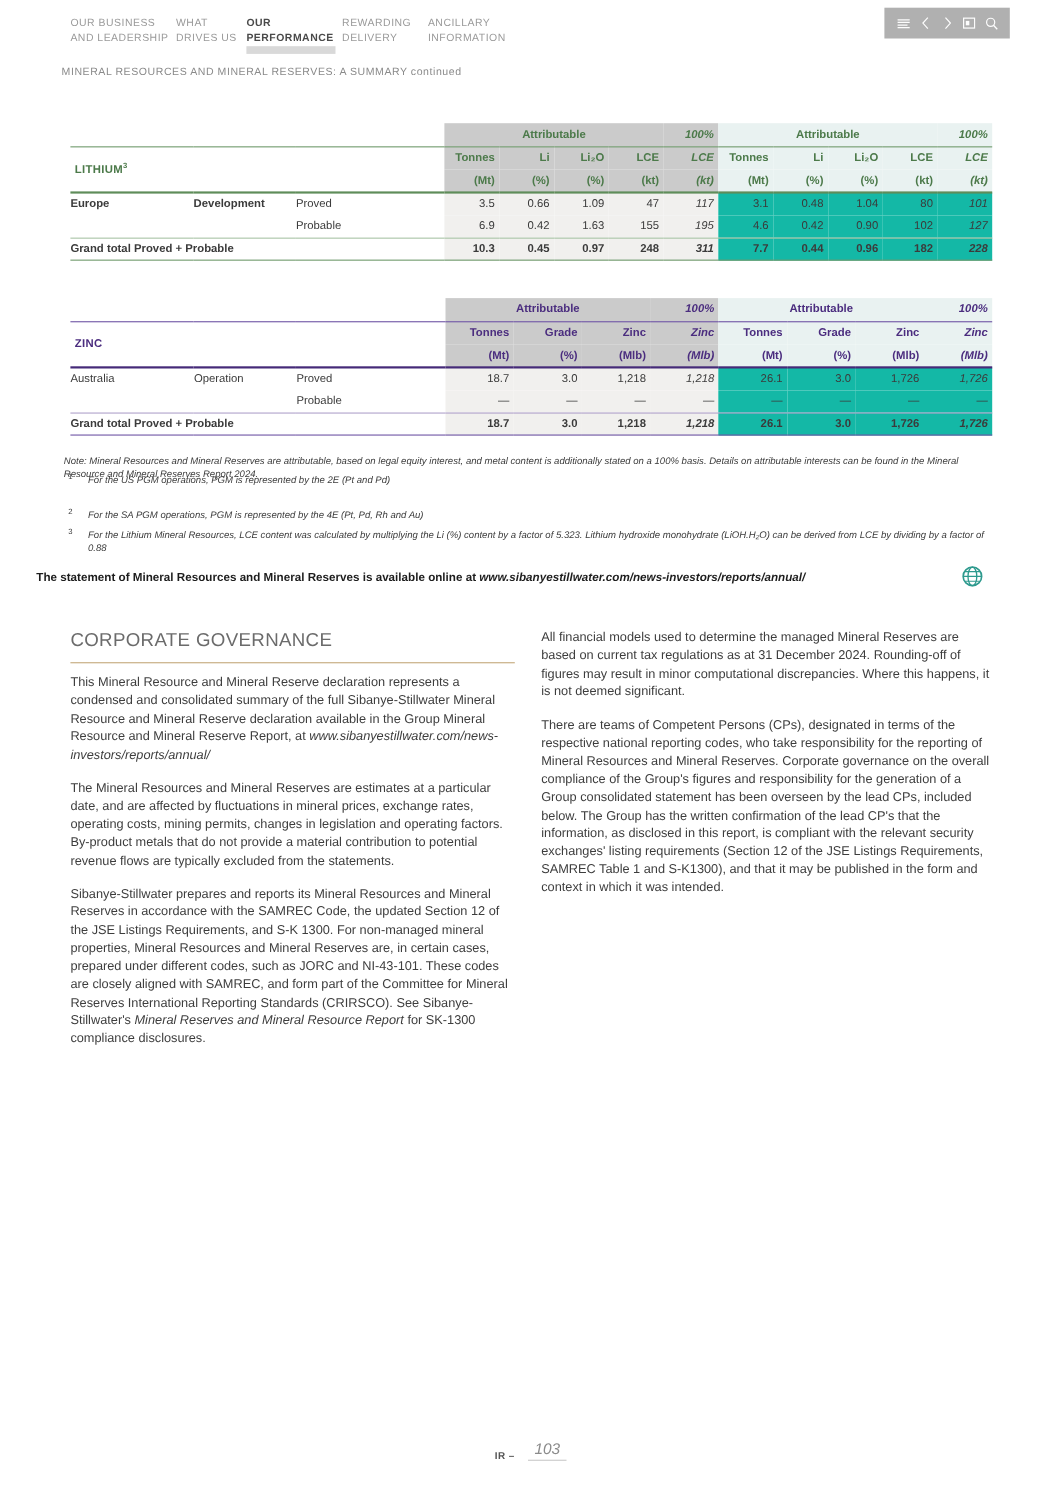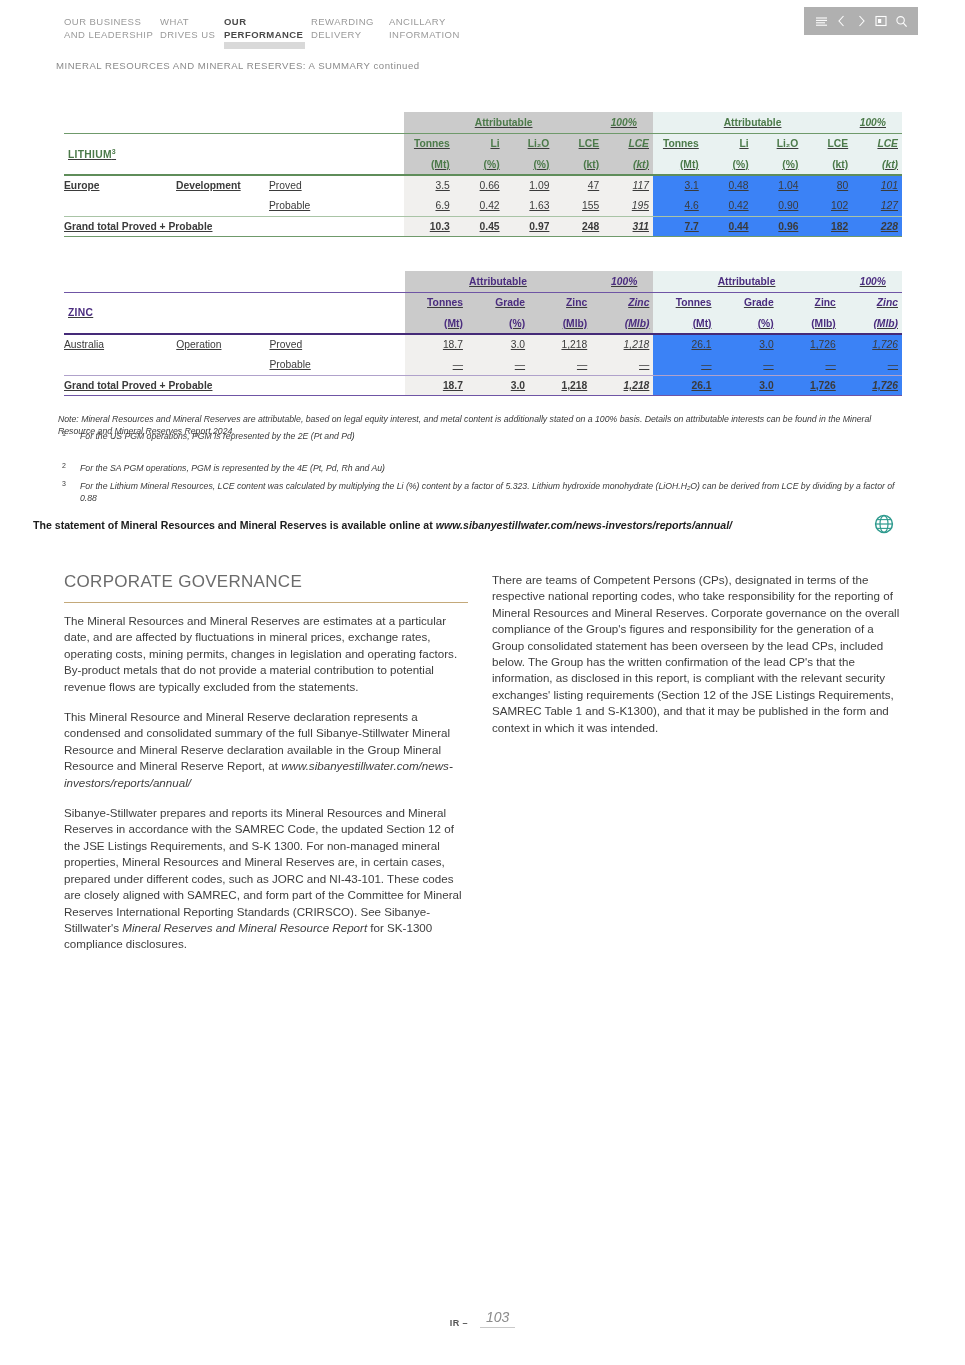--- a/index.html
+++ b/index.html
@@ -74,40 +74,39 @@
     color: #8a8a8a;
   }
 
   
   .tbl {
     position: absolute;
     left: 64px;
     width: 838px;
     border-collapse: collapse;
     font-size: 10.3px;
-    text-decoration: underline;
   }
   .tbl td, .tbl th { padding: 0; }
   .tbl .lbl { text-align: left; }
   .tbl .num { text-align: right; margin-left: 24px; }
 
   
   col.c-region { width: 112px; }
   col.c-type   { width: 93px; }
   col.c-cat    { width: 135px; }
   col.c-d      { width: 49.8px; }
 
   .grp-head td {
     height: 21px;
     vertical-align: middle;
     font-weight: bold;
     font-size: 10.3px;
   }
   .grp-head .attr { text-align: center; }
-  .grp-head .hundred { text-align: right; font-style: italic; padding-right: 16px; font-weight: bold;}
+  .grp-head .hundred { text-align: right; font-style: italic; padding-right: 4px; font-weight: bold;}
 
   .col-head td {
     height: 21px;
     vertical-align: middle;
     font-weight: bold;
     text-align: right;
     padding-right: 4px;
     font-size: 10.3px;
   }
   .col-head.units td { font-weight: bold; }
@@ -131,21 +130,21 @@
   .drow td.num { text-align: right; }
   .drow td.it { font-style: italic; }
   .drow .b { font-weight: bold; }
   .total td { font-weight: bold; }
   .total td.lbl { font-weight: bold; }
 
   
   .shade-left  { background: #cbcbcb; }
   .shade-right { background: #e9f2f1; }
   .body-left   { background: #f1f0ee; }
-  .body-right  { background: #3b82f6; }
+  .body-right  { background: #14b8a6; }
 
   
   .lith .grp-head td, .lith .col-head td, .lith .sect-name { color: #4c7a4a; }
   .lith .rule-top  { border-top: 1px solid #6f9a6b; }
   .lith .rule-thick{ border-top: 2.5px solid #5f8d5a; }
   .lith .rule-mid  { border-top: 1px solid #a9c4a6; }
   .lith .rule-bot  { border-top: 1.5px solid #6f9a6b; }
 
   
   .zinc .grp-head td, .zinc .col-head td, .zinc .sect-name { color: #4b2d7f; }
@@ -538,25 +537,26 @@
       <line x1="4.2" y1="6.6" x2="17.8" y2="6.6" stroke="#2e9a8e" stroke-width="1.1"></line>
       <line x1="4.2" y1="15.4" x2="17.8" y2="15.4" stroke="#2e9a8e" stroke-width="1.1"></line>
     </svg>
   </span>
 </div>
 
 <div class="cg-title">CORPORATE GOVERNANCE</div>
 <div class="cg-rule"></div>
 
 <div class="col-left">
+  <p><span>This Mineral Resource and Mineral Reserve declaration represents a condensed and consolidated summary of the full Sibanye-Stillwater Mineral Resource and Mineral Reserve declaration available in the Group Mineral Resource and Mineral Reserve Report, at </span><span class="it">www.sibanyestillwater.com/news-investors/reports/annual/</span></p>
   <p>The Mineral Resources and Mineral Reserves are estimates at a particular date, and are affected by fluctuations in mineral prices, exchange rates, operating costs, mining permits, changes in legislation and operating factors. By-product metals that do not provide a material contribution to potential revenue flows are typically excluded from the statements.</p>
-  <p><span>This Mineral Resource and Mineral Reserve declaration represents a condensed and consolidated summary of the full Sibanye-Stillwater Mineral Resource and Mineral Reserve declaration available in the Group Mineral Resource and Mineral Reserve Report, at </span><span class="it">www.sibanyestillwater.com/news-investors/reports/annual/</span></p>
   <p><span>Sibanye-Stillwater prepares and reports its Mineral Resources and Mineral Reserves in accordance with the SAMREC Code, the updated Section 12 of the JSE Listings Requirements, and S-K 1300. For non-managed mineral properties, Mineral Resources and Mineral Reserves are, in certain cases, prepared under different codes, such as JORC and NI-43-101. These codes are closely aligned with SAMREC, and form part of the Committee for Mineral Reserves International Reporting Standards (CRIRSCO). See Sibanye-Stillwater's </span><span class="it">Mineral Reserves and Mineral Resource Report</span><span> for SK-1300 compliance disclosures.</span></p>
 </div>
 
 <div class="col-right">
+  <p>All financial models used to determine the managed Mineral Reserves are based on current tax regulations as at 31 December 2024. Rounding-off of figures may result in minor computational discrepancies. Where this happens, it is not deemed significant.</p>
   <p>There are teams of Competent Persons (CPs), designated in terms of the respective national reporting codes, who take responsibility for the reporting of Mineral Resources and Mineral Reserves. Corporate governance on the overall compliance of the Group's figures and responsibility for the generation of a Group consolidated statement has been overseen by the lead CPs, included below. The Group has the written confirmation of the lead CP's that the information, as disclosed in this report, is compliant with the relevant security exchanges' listing requirements (Section 12 of the JSE Listings Requirements, SAMREC Table 1 and S-K1300), and that it may be published in the form and context in which it was intended.</p>
 </div>
 
 <div class="footer">
   <span class="ir">IR –</span>
   <span class="pg">103</span>
 </div>
 
 </body></html>

